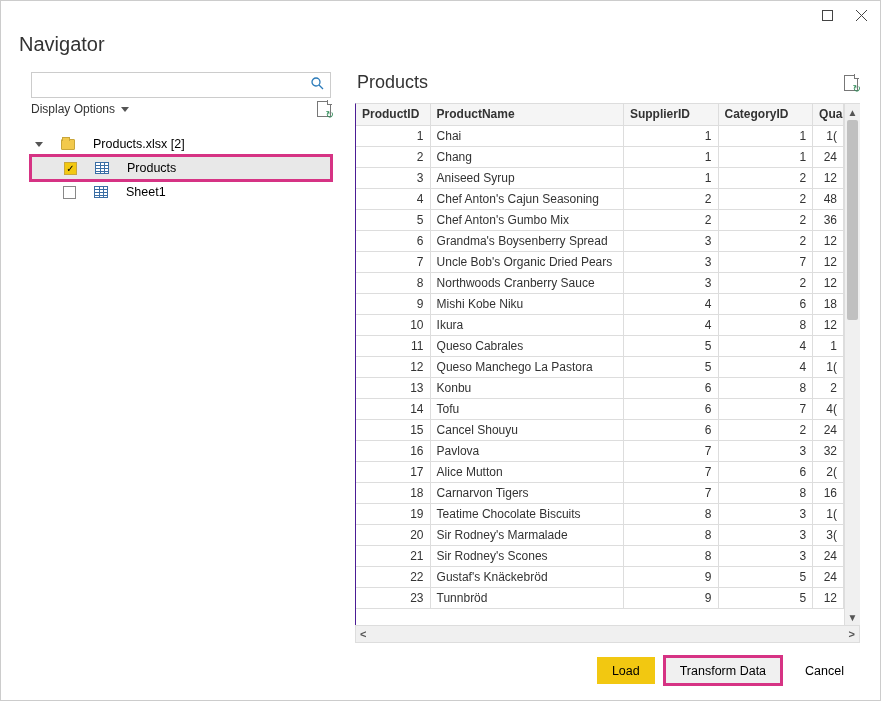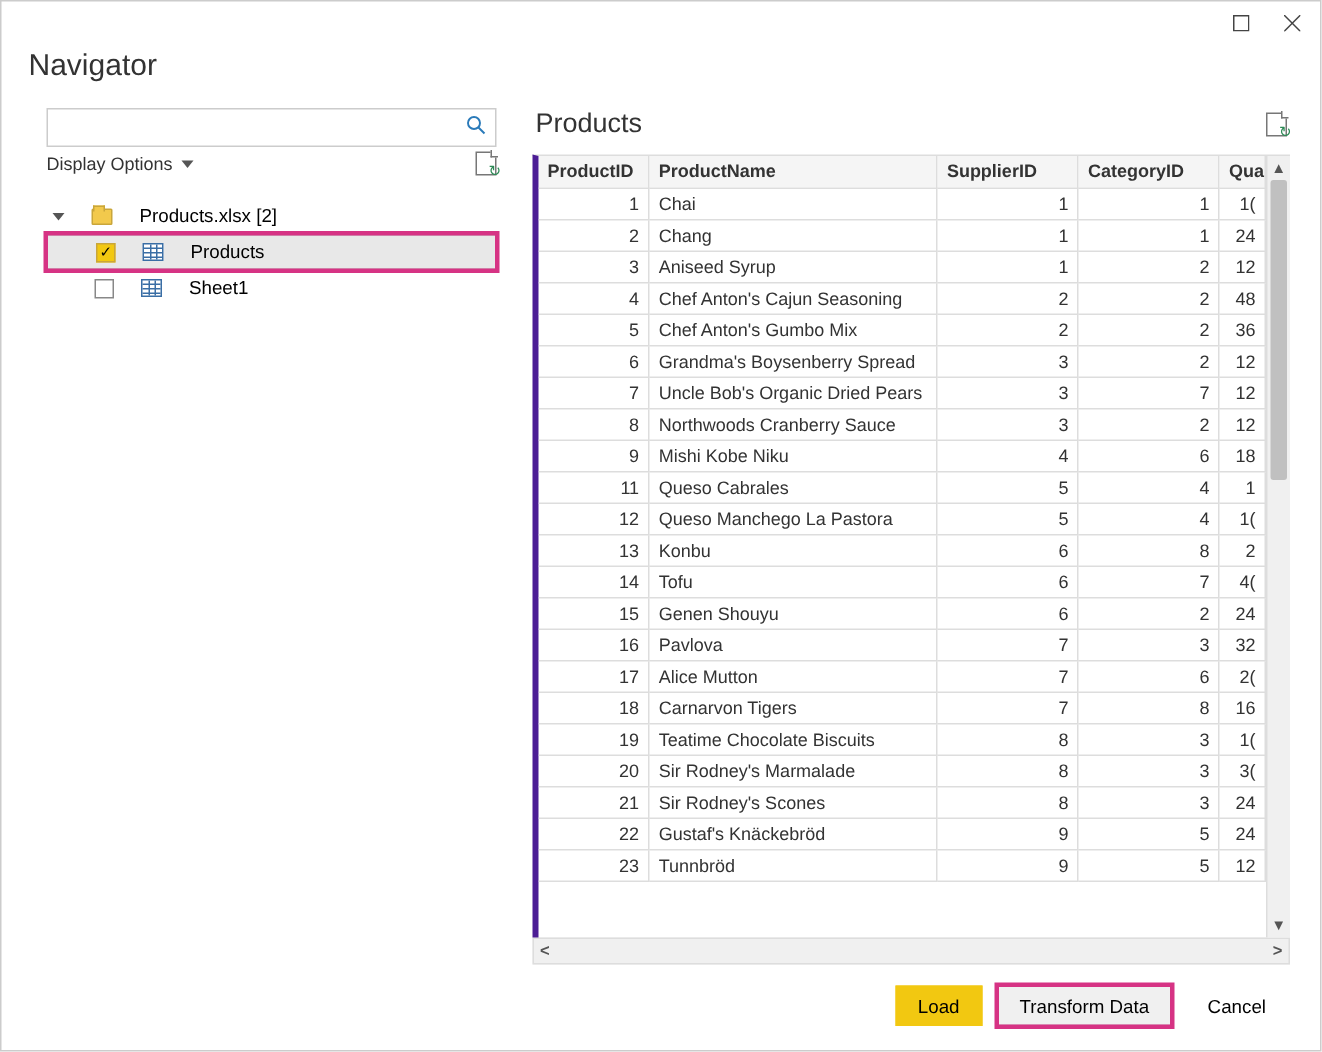--- a/index.html
+++ b/index.html
@@ -28,21 +28,21 @@
 .chk { width: 13px; height: 13px; border: 1px solid #888; display: flex; align-items: center; justify-content: center; font-size: 10px; background: #fff; }
 .chk.checked { background: #f2c811; border-color: #c9a63a; color: #000; }
 .tableicon { width: 14px; height: 12px; border: 1px solid #3a6ea5; background: #fff; position: relative; }
 .tableicon::before { content: ""; position: absolute; top: 2px; left: 0; right: 0; height: 1px; background: #3a6ea5; box-shadow: 0 3px 0 #3a6ea5, 0 6px 0 #3a6ea5; }
 .tableicon::after { content: ""; position: absolute; left: 4px; top: 0; bottom: 0; width: 1px; background: #3a6ea5; box-shadow: 4px 0 0 #3a6ea5; }
 .hl-magenta { outline: 3px solid #d63384; outline-offset: -1px; }
 .right-pane { flex: 1; display: flex; flex-direction: column; min-width: 0; }
 .rp-header { display: flex; justify-content: space-between; align-items: center; padding: 0 2px 10px 2px; }
 .rp-header .ttl { font-size: 18px; font-weight: 400; color: #333; }
 .rp-header .corner { color: #555; font-size: 13px; }
-.table-wrap { position: relative; border-left: 4px solid #4c1d95; border-top: 1px solid #ddd; height: 522px; display: flex; }
+.table-wrap { position: relative; border-left: 1px solid #4c1d95; border-top: 1px solid #ddd; height: 522px; display: flex; }
 .table-scroll { overflow: hidden; flex: 1; position: relative; }
 table { border-collapse: collapse; width: 100%; table-layout: fixed; }
 th, td { border-right: 1px solid #ddd; border-bottom: 1px solid #ddd; padding: 2px 6px; font-size: 12px; color: #333; white-space: nowrap; overflow: hidden; height: 21px; }
 th { text-align: left; background: #f5f5f5; font-weight: 600; }
 th.num, td.num { text-align: right; }
 .col-id { width: 72px; }
 .col-name { width: 188px; }
 .col-sup { width: 92px; }
 .col-cat { width: 92px; }
 .col-q { width: 30px; }
@@ -206,20 +206,27 @@
                 <td class="col-q num">12</td>
               </tr>
               <tr>
                 <td class="col-id num">9</td>
                 <td class="col-name">Mishi Kobe Niku</td>
                 <td class="col-sup num">4</td>
                 <td class="col-cat num">6</td>
                 <td class="col-q num">18</td>
               </tr>
               <tr>
+                <td class="col-id num">10</td>
+                <td class="col-name">Ikura</td>
+                <td class="col-sup num">4</td>
+                <td class="col-cat num">8</td>
+                <td class="col-q num">12</td>
+              </tr>
+              <tr>
                 <td class="col-id num">11</td>
                 <td class="col-name">Queso Cabrales</td>
                 <td class="col-sup num">5</td>
                 <td class="col-cat num">4</td>
                 <td class="col-q num">1</td>
               </tr>
               <tr>
                 <td class="col-id num">12</td>
                 <td class="col-name">Queso Manchego La Pastora</td>
                 <td class="col-sup num">5</td>
@@ -235,21 +242,21 @@
               </tr>
               <tr>
                 <td class="col-id num">14</td>
                 <td class="col-name">Tofu</td>
                 <td class="col-sup num">6</td>
                 <td class="col-cat num">7</td>
                 <td class="col-q num">4(</td>
               </tr>
               <tr>
                 <td class="col-id num">15</td>
-                <td class="col-name">Genen Shouyu</td>
+                <td class="col-name">Cancel Shouyu</td>
                 <td class="col-sup num">6</td>
                 <td class="col-cat num">2</td>
                 <td class="col-q num">24</td>
               </tr>
               <tr>
                 <td class="col-id num">16</td>
                 <td class="col-name">Pavlova</td>
                 <td class="col-sup num">7</td>
                 <td class="col-cat num">3</td>
                 <td class="col-q num">32</td>

